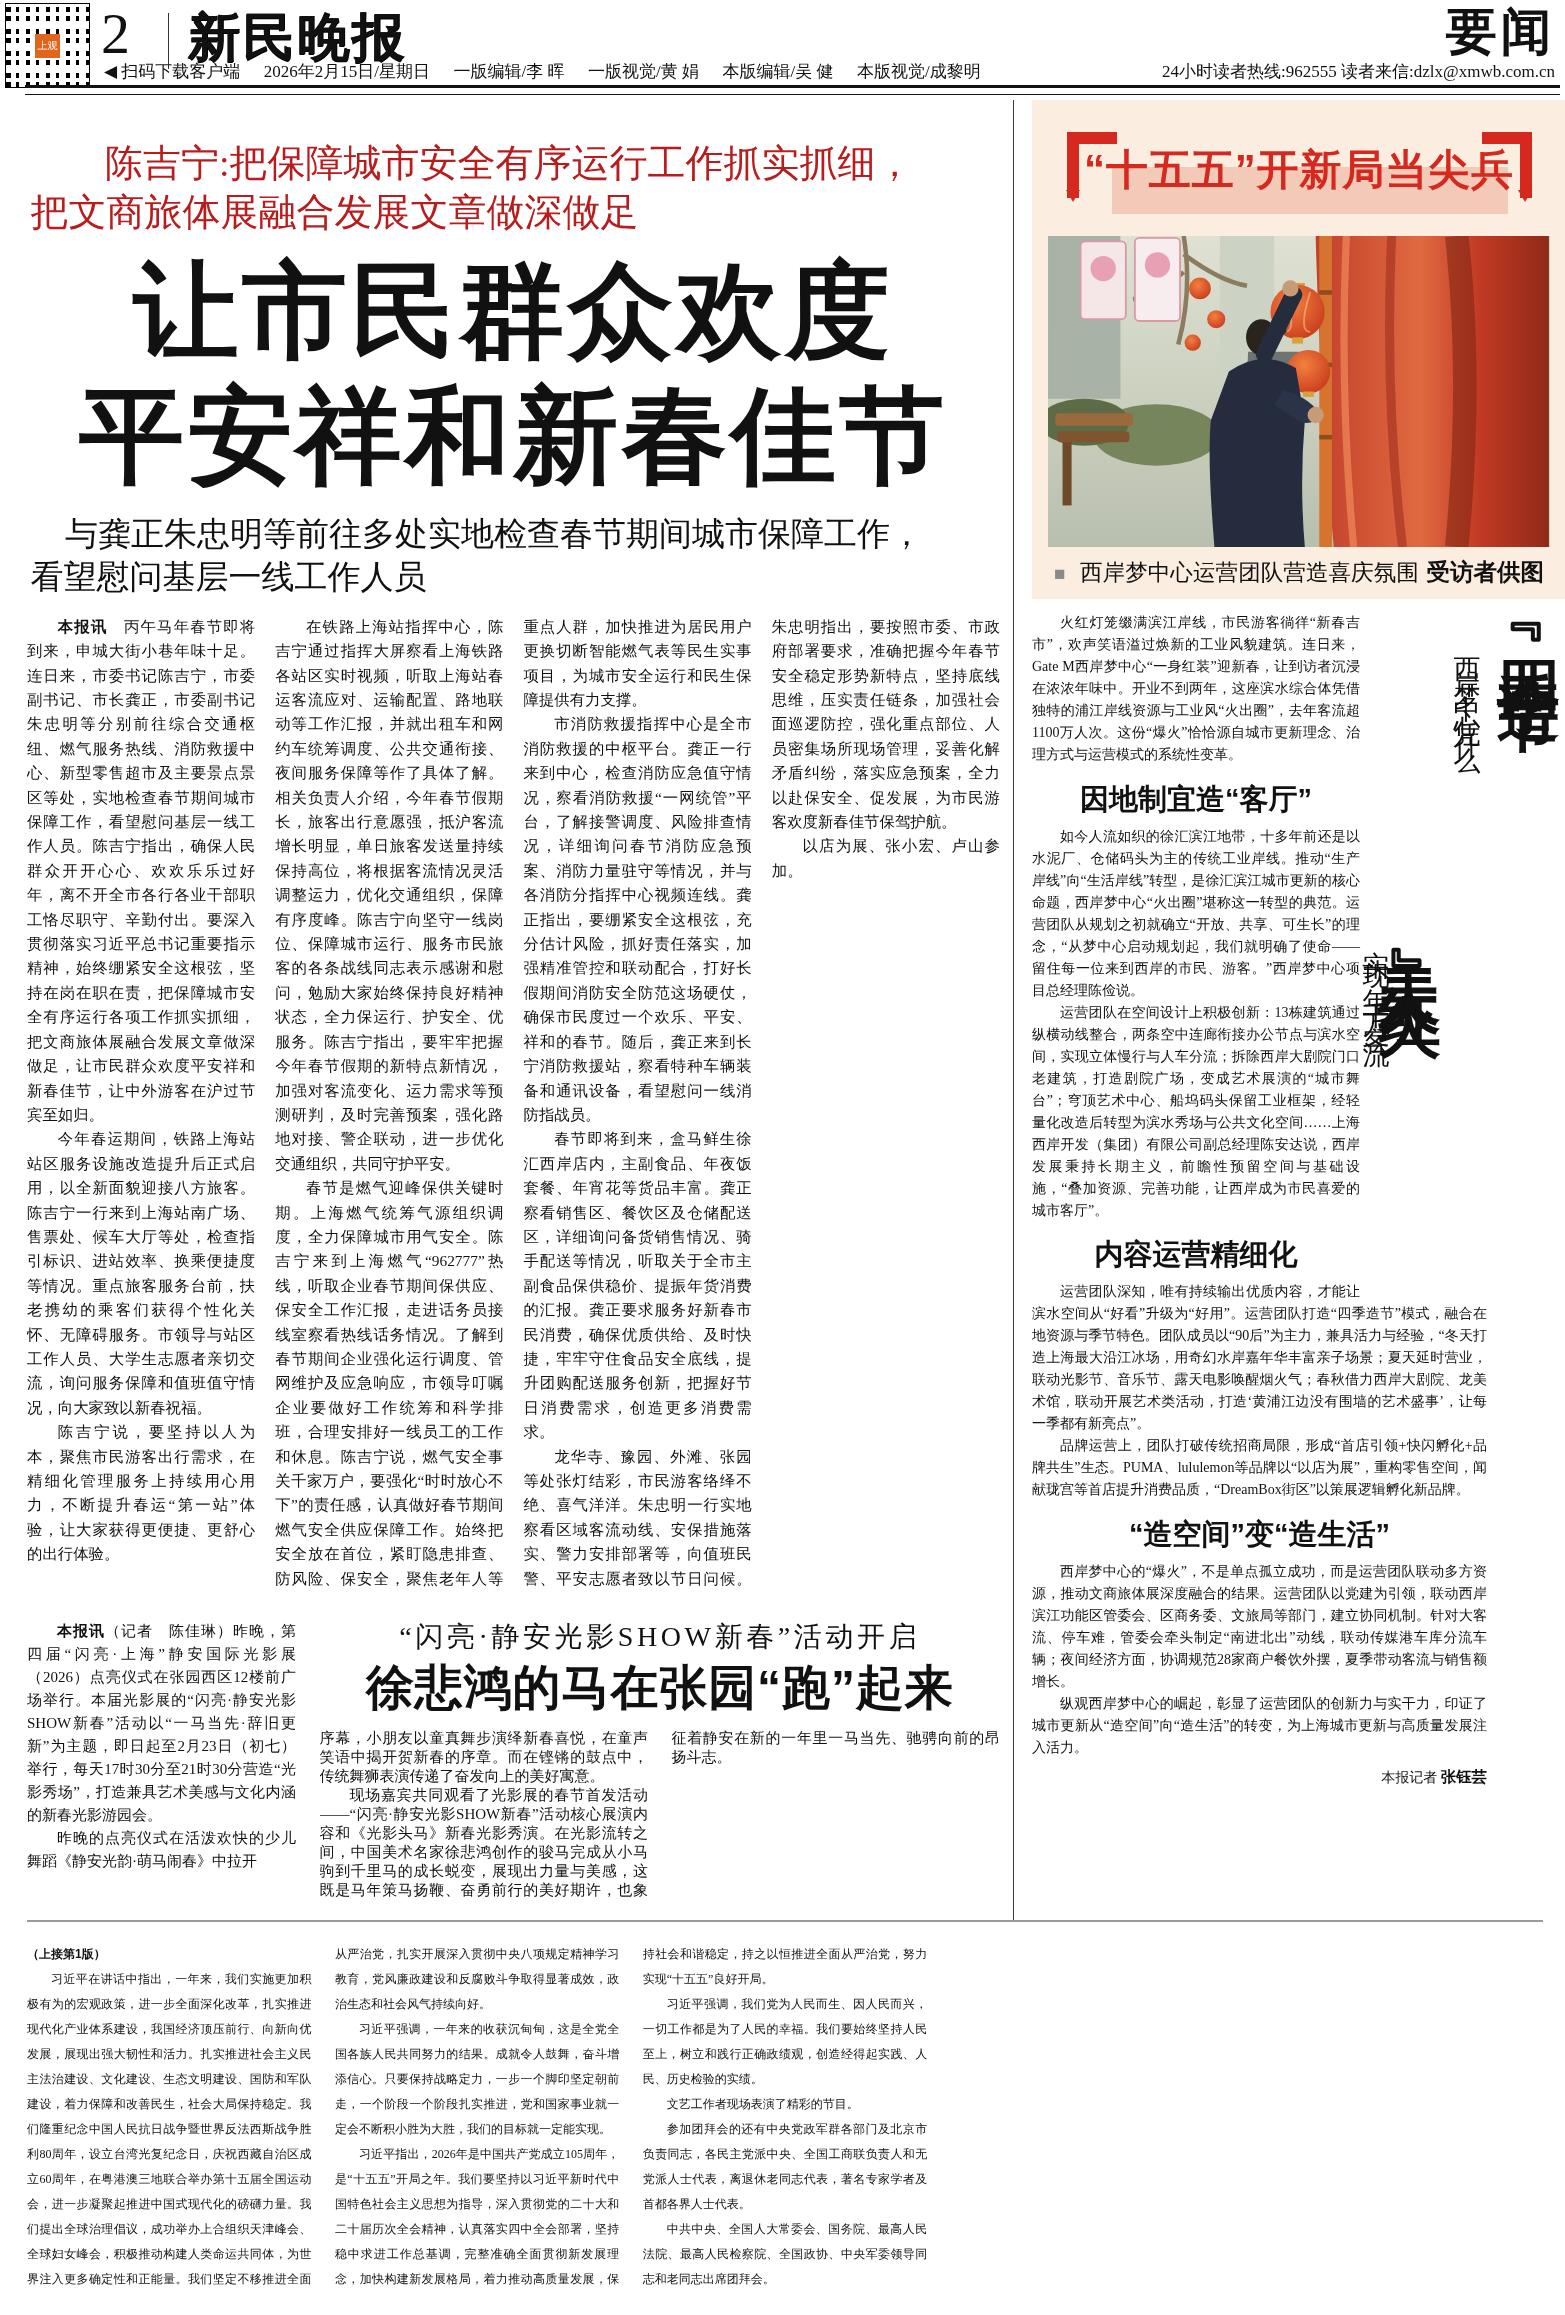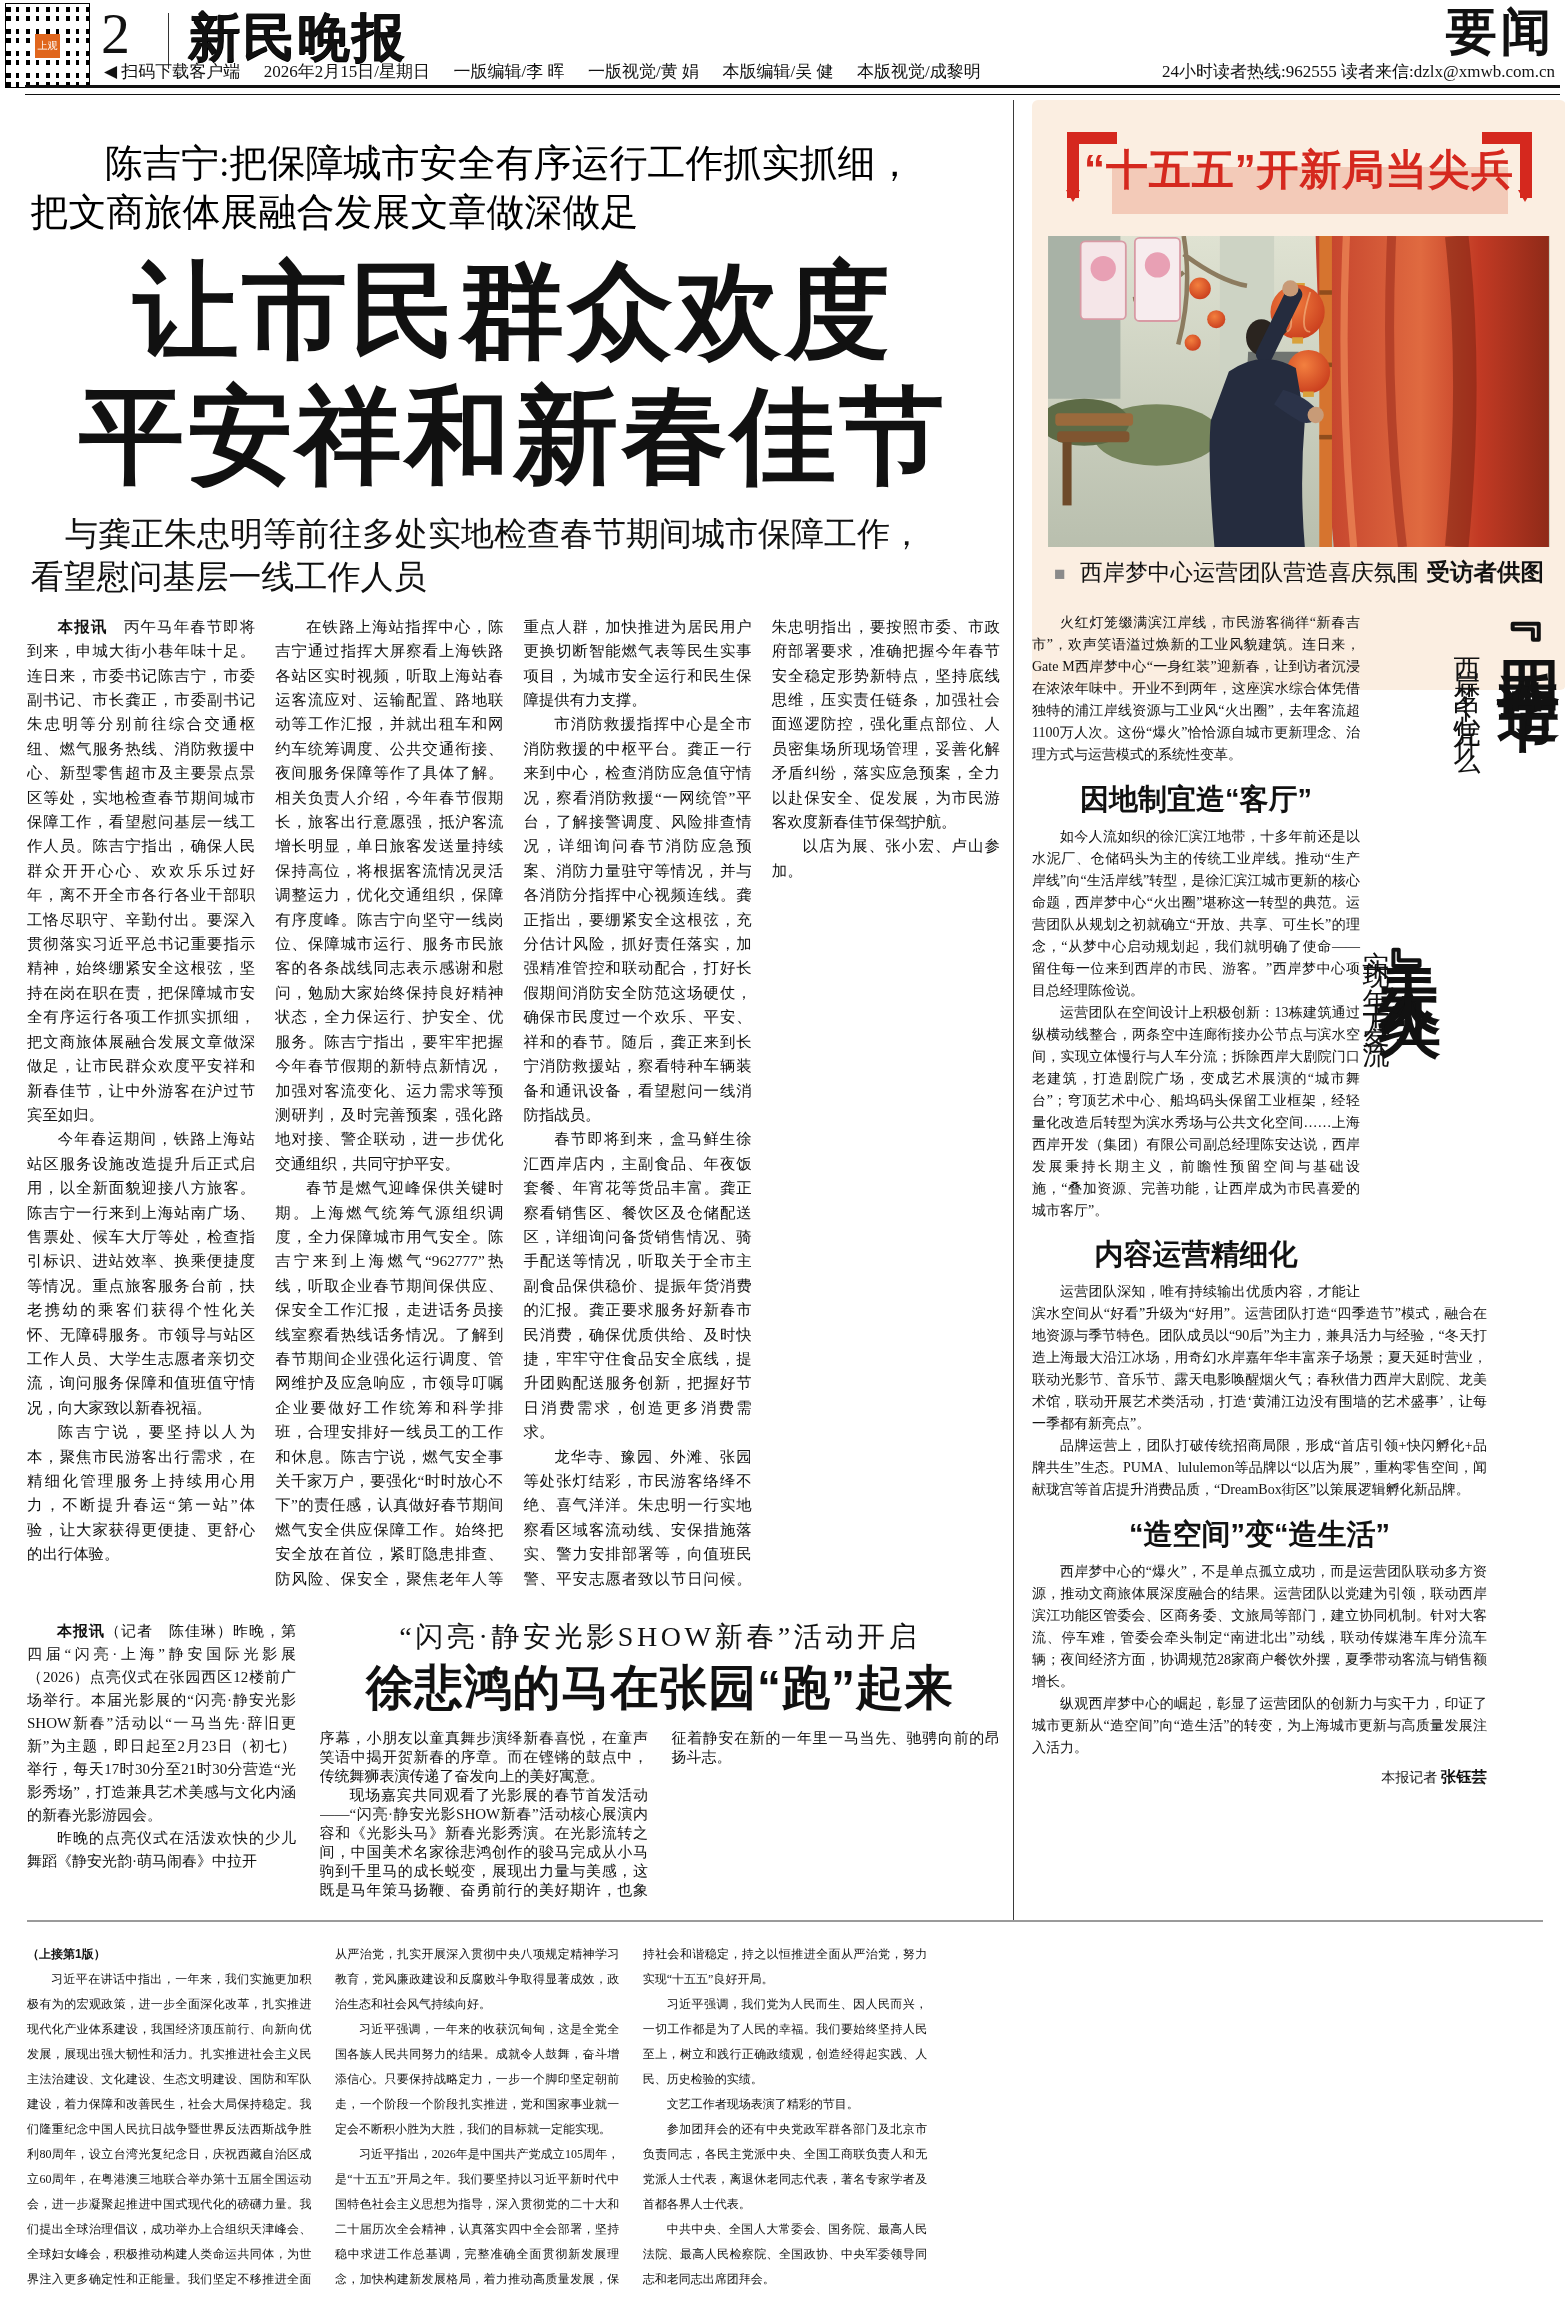--- a/index.html
+++ b/index.html
@@ -22,34 +22,34 @@
       text-shadow:0.9px 0 #000,0 0.9px #000;}
   #section-name{right:11px;top:3.6px;font-size:51px;line-height:56px;font-weight:900;letter-spacing:3.6px;}
   #info-row{left:104px;right:11px;top:62px;display:flex;gap:23.5px;font-size:17px;line-height:20px;white-space:nowrap;}
   #info-row .sp{margin-left:auto;}
   #header-rule{left:25px;top:85px;width:1535px;height:3.6px;border-top:3.6px solid #111;border-bottom:0.9px solid #111;padding-top:2.7px;background:transparent;}
 
   #v-divider{left:1013px;top:100px;height:1820px;border-left:0.9px solid #3a3a3a;}
 
   
   #main-article{left:27px;top:101px;width:973px;}
-  .kicker{margin-top:38px;font-size:38px;line-height:49px;color:#000000;}
+  .kicker{margin-top:38px;font-size:38px;line-height:49px;color:#b91c1c;}
   .kicker .l1{display:block;padding-left:78px;}
   .kicker .l2{display:block;padding-left:3.6px;}
   .mainhead{margin-top:11px;text-align:center;font-weight:900;font-size:105px;line-height:125px;letter-spacing:3.6px;}
   .subtitle{margin-top:14.5px;font-size:33px;line-height:43px;}
   .subtitle .l1{display:block;padding-left:38px;}
   .subtitle .l2{display:block;padding-left:3.6px;}
   .main-body{margin-top:16.3px;height:977px;overflow:hidden;column-count:4;column-gap:20px;column-fill:auto;
       font-size:15.4px;line-height:24.4px;text-align:justify;}
   .para{margin:0;text-indent:2em;}
   b.lead{font-family:"Liberation Sans","DejaVu Sans",sans-serif;font-weight:700;}
 
   
-  #feature-panel{left:1032px;top:100px;width:534px;height:590px;background:#fbeee1;overflow:hidden;border-radius:6px;}
+  #feature-panel{left:1032px;top:100px;width:534px;height:499px;background:#fbeee1;overflow:hidden;}
   .banner{position:relative;margin:36px 49px 0;height:87px;}
   .banner-shadow{position:absolute;left:31px;right:9px;top:31px;height:47px;background:#f3cab8;}
   .banner-text{position:relative;text-align:center;font-family:"Liberation Sans","DejaVu Sans",sans-serif;
       font-weight:900;font-size:42px;line-height:67px;color:#d5281e;letter-spacing:0.9px;}
   .corn{position:absolute;width:38px;height:54px;}
   .corn.l{left:-14.5px;top:-3.6px;border-left:12.7px solid #d5281e;border-top:12.7px solid #d5281e;}
   .corn.r{right:-14.5px;top:-3.6px;border-right:12.7px solid #d5281e;border-top:12.7px solid #d5281e;}
   .corn.l::after,.corn.r::after{content:"";position:absolute;bottom:-11px;border:7.2px solid transparent;border-top:12.7px solid #d5281e;}
   .corn.l::after{left:-12.7px;}
   .corn.r::after{right:-12.7px;}

